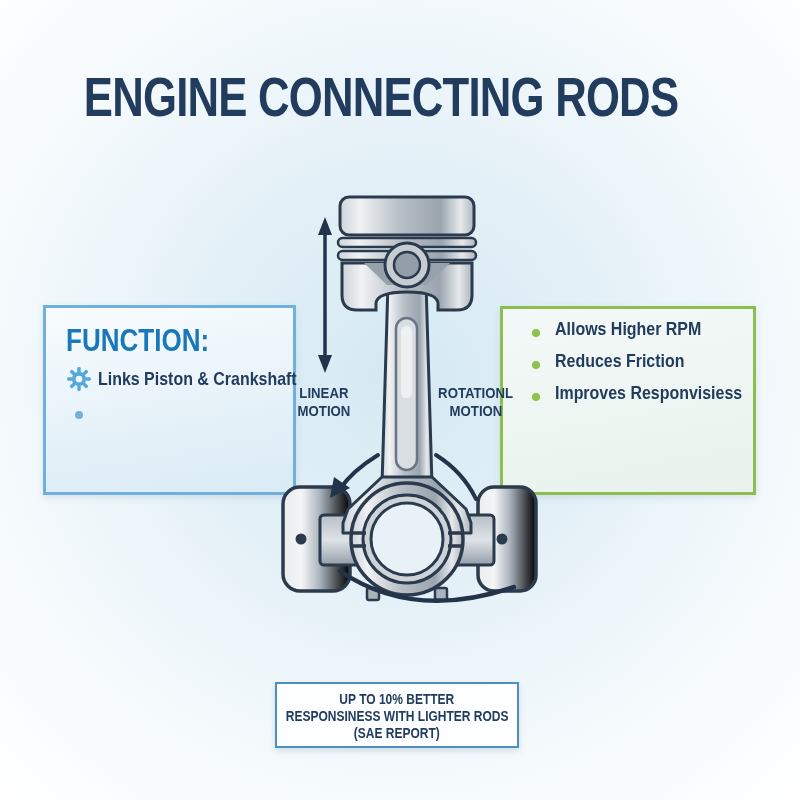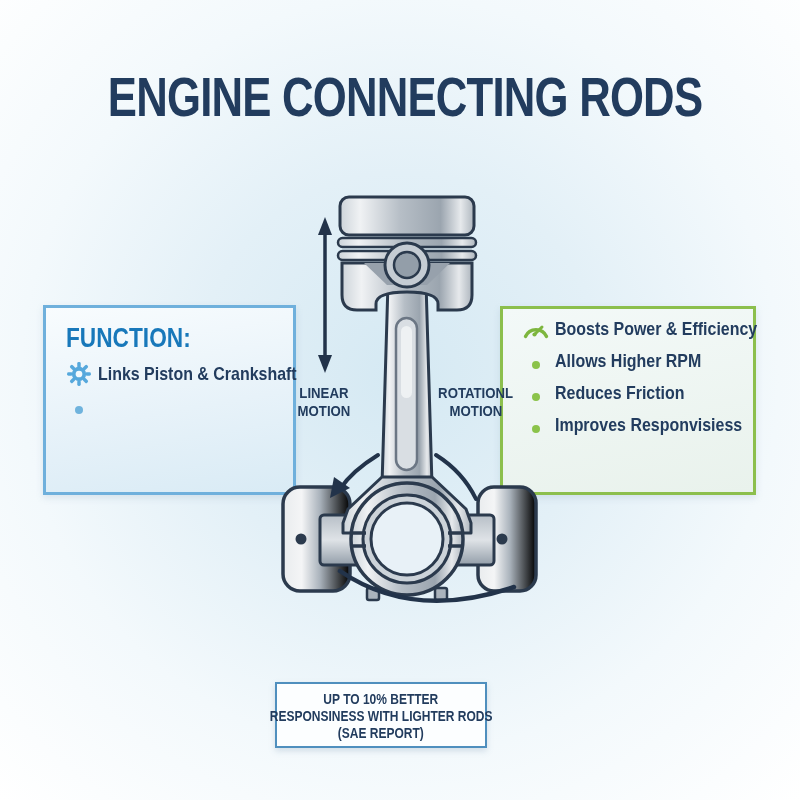--- a/index.html
+++ b/index.html
@@ -7,52 +7,52 @@
   .stage {
     position:relative; width:800px; height:800px; overflow:hidden;
     background: radial-gradient(circle at 50% 47%, #d5e9f3 0%, #e3f0f7 35%, #f3f9fc 65%, #ffffff 100%);
   }
   
   .sqc { display:inline-block; transform:scaleX(0.78); transform-origin:50% 50%; white-space:nowrap; }
   .sql { display:inline-block; transform:scaleX(0.84); transform-origin:0 50%; white-space:nowrap; }
 
   .title {
     position:absolute; left:0; top:64px; width:724px; text-align:center;
-    font-size:56px; font-weight:bold; color:#223c5e; letter-spacing:-1px;padding-left:24px;
+    font-size:56px; font-weight:bold; color:#223c5e; letter-spacing:-1px;
   }
 
   .panel { position:absolute; box-sizing:border-box; box-shadow:0 3px 7px rgba(110,145,170,0.18); }
   .panel-function {
     left:43px; top:305px; width:253px; height:190px;
     border:3px solid #6fb0dc;
     background:linear-gradient(170deg,#f8fcfe 0%,#e7f2f9 55%,#d9ebf5 100%);
   }
   .panel-benefits {
     left:500px; top:306px; width:256px; height:189px;
     border:3px solid #8cbf4d;
     background:linear-gradient(170deg,#f3f9f8 0%,#e9f2ec 100%);
   }
-  .panel-heading { margin:15px 0 4px 20px; font-size:27px; font-weight:bold; }
+  .panel-heading { margin:15px 0 4px 20px; font-size:31px; font-weight:bold; }
   .panel-function .panel-heading { color:#1878ba; }
   .panel-benefits .panel-heading { color:#7db63e; }
 
   .item { display:flex; align-items:flex-start; margin:8px 0 0 14px; color:#223c5e; font-weight:bold; font-size:19px; line-height:24px; }
   .icon-col { width:38px; min-width:38px; display:flex; justify-content:center; align-items:center; height:24px; }
   .bullet { width:8px; height:8px; border-radius:50%; margin-top:8px; }
   .bullet-blue { background:#6fb3dd; }
   .bullet-green { background:#8bc34a; }
   .two-line span { display:block; }
 
   .motion-label { position:absolute; font-size:15px; font-weight:bold; color:#223c5e; text-align:center; line-height:1.2; }
   .label-linear { left:282px; top:384px; width:84px; }
   .label-rotational { left:430px; top:384px; width:92px; }
   .motion-label .sqc { transform:scaleX(0.88); }
 
   .note {
-    position:absolute; left:275px; top:682px; width:212px; height:66px; box-sizing:border-box;
+    position:absolute; left:275px; top:682px; width:244px; height:66px; box-sizing:border-box;
     border:2.5px solid #4f8fbe; background:#fcfeff;
     display:flex; flex-direction:column; justify-content:center; align-items:center;
     color:#223c5e; font-weight:bold; font-size:15px; line-height:17px; 
     box-shadow:0 3px 6px rgba(110,145,170,0.25);
   }
   .note .sqc { transform:scaleX(0.8); }
 
   .illustration { position:absolute; left:250px; top:185px; width:310px; height:435px; z-index:5; }
 
   .gear-svg { width:26px; height:26px; }
@@ -91,30 +91,20 @@
       <span class="sql">Links Piston &amp; Crankshaft</span>
     </div>
     <div class="item">
       <span class="icon-col">
           <span class="bullet bullet-blue"></span>
         </span>
     </div>
   </div>
 
   <div class="panel panel-benefits">
-    <div class="item">
-      <span class="icon-col">
-        <svg class="gauge-svg" viewBox="0 0 30 22">
-          <path d="M4.5,17.5 A11.5,11.5 0 0 1 25.5,17.5" fill="none" stroke="#7db63e" stroke-width="3.4" stroke-linecap="round"></path>
-          <path d="M13.5,15.5 L21,8" stroke="#7db63e" stroke-width="3" stroke-linecap="round"></path>
-          <circle cx="13.5" cy="15.5" r="2.1" fill="#7db63e"></circle>
-        </svg>
-      </span>
-      <span class="sql">Boosts Power &amp; Efficiency</span>
-    </div>
     <div class="item">
       <span class="icon-col">
           <span class="bullet bullet-green"></span>
         </span>
       <span class="sql">Allows Higher RPM</span>
     </div>
     <div class="item">
       <span class="icon-col">
           <span class="bullet bullet-green"></span>
         </span>

